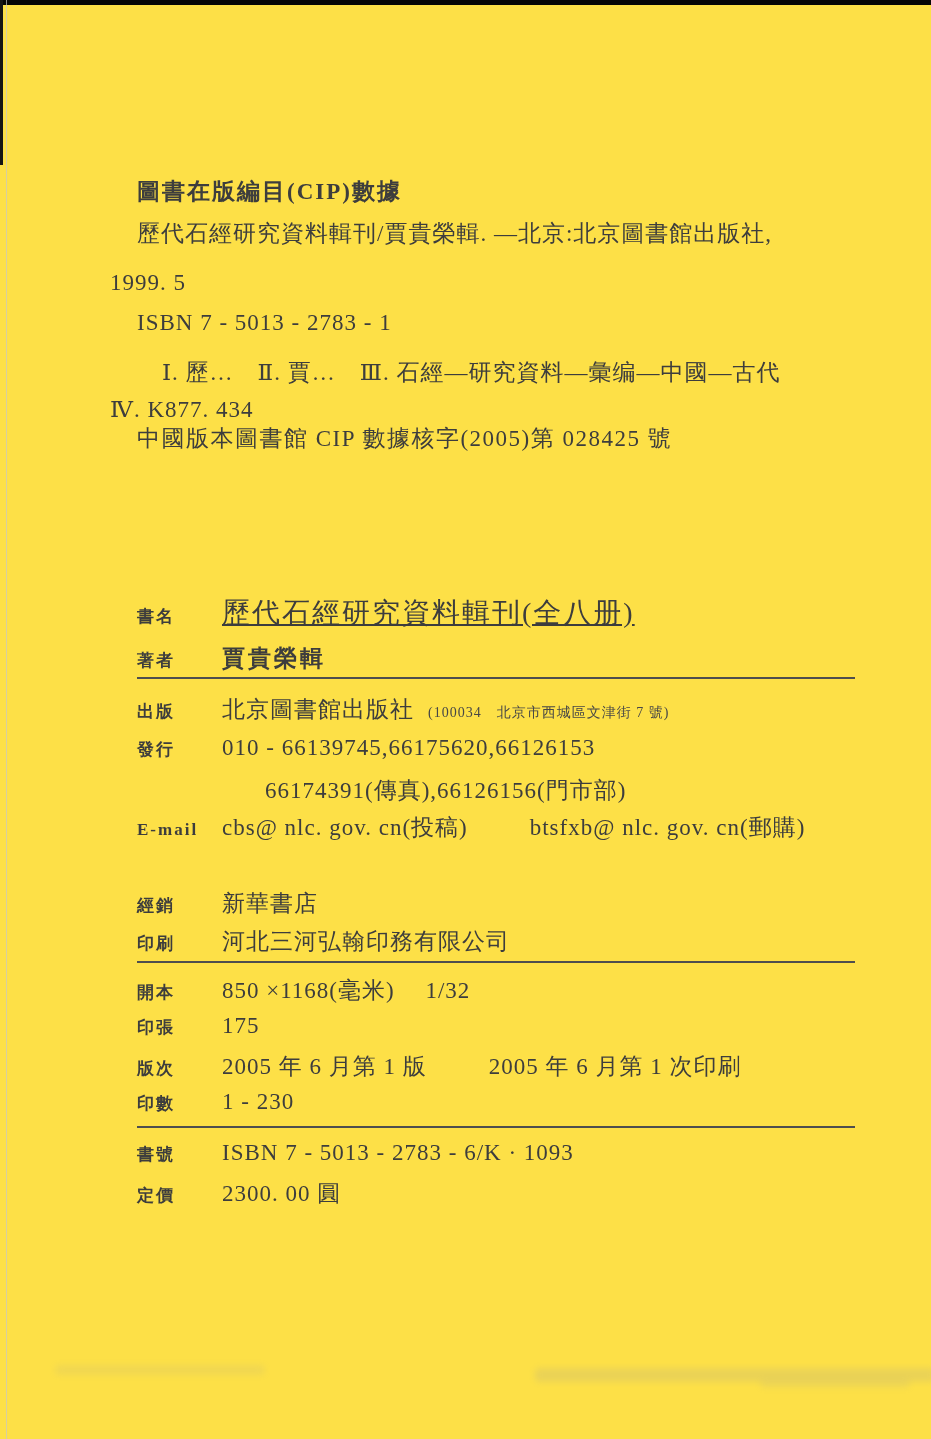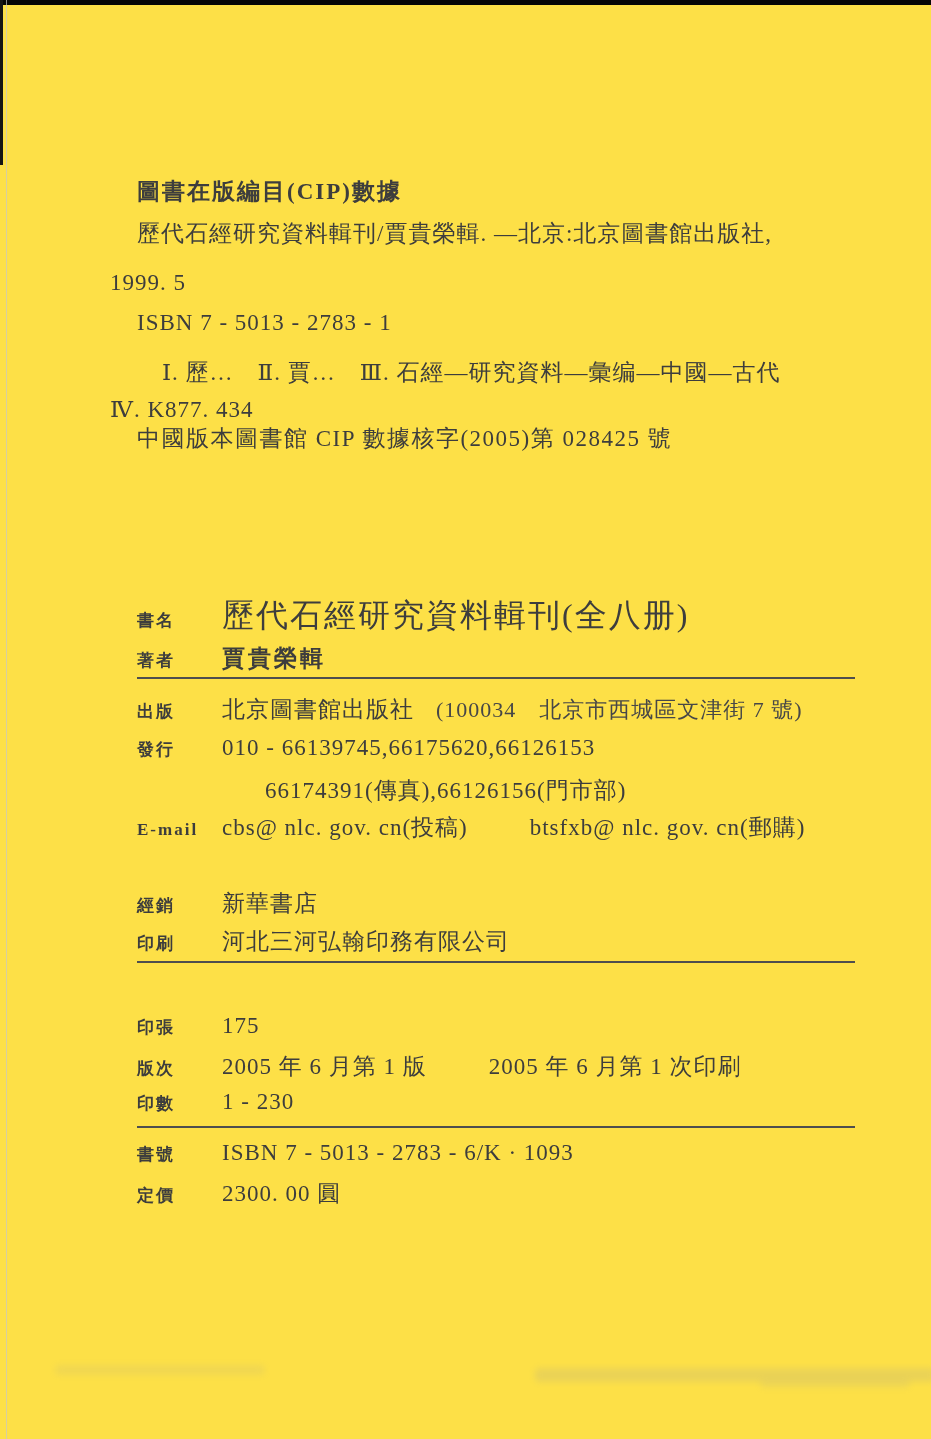--- a/index.html
+++ b/index.html
@@ -23,23 +23,23 @@
   .cip-entry2{left:110px;top:270px;}
   .cip-isbn{left:137px;top:310px;}
   .cip-class1{left:146px;top:357px;margin-left:16px;}
   .cip-class2{left:110px;top:396px;}
   .cip-registry{left:137px;top:423px;letter-spacing:1.5px;}
 
   
   .row{position:absolute;left:137px;white-space:nowrap;}
   .label{display:inline-block;min-width:81px;font-weight:700;font-size:17px;letter-spacing:2px;vertical-align:baseline;}
   .value{font-size:23px;letter-spacing:1px;}
-  .value-title{font-size:32px;letter-spacing:2px;}
+  .value-title{font-size:28px;letter-spacing:2px;text-decoration:underline;}
   .value-author{font-size:23px;font-weight:600;letter-spacing:3px;}
-  .note{font-size:22px;letter-spacing:1px;margin-left:18px;color:#474747;}
+  .note{font-size:14px;letter-spacing:1px;margin-left:10px;color:#474747;}
   .gap{margin-left:58px;}
   .cont{left:265px;}
 
   .rule{position:absolute;left:137px;width:718px;height:2px;background:#4e4e4e;border:none;margin:0;}
 
   .smudge{position:absolute;background:#9a9a9a;opacity:.12;filter:blur(3px);border-radius:4px;}
 </style>
 </head>
 <body>
 
@@ -88,20 +88,24 @@
     <span class="label">印刷</span>
     <span class="value">河北三河弘翰印務有限公司</span>
   </div>
   <div class="row" style="top:888px">
     <span class="label">經銷</span>
     <span class="value">新華書店</span>
   </div>
 
   <hr class="rule" style="top:961px">
 
+  <div class="row" style="top:975px">
+    <span class="label">開本</span>
+    <span class="value">850 ×1168(毫米)　 1/32</span>
+  </div>
   <div class="row" style="top:1013px">
     <span class="label">印張</span>
     <span class="value">175</span>
   </div>
   <div class="row" style="top:1051px">
     <span class="label">版次</span>
     <span class="value">2005 年 6 月第 1 版</span>
     <span class="value gap">2005 年 6 月第 1 次印刷</span>
   </div>
   <div class="row" style="top:1089px">

